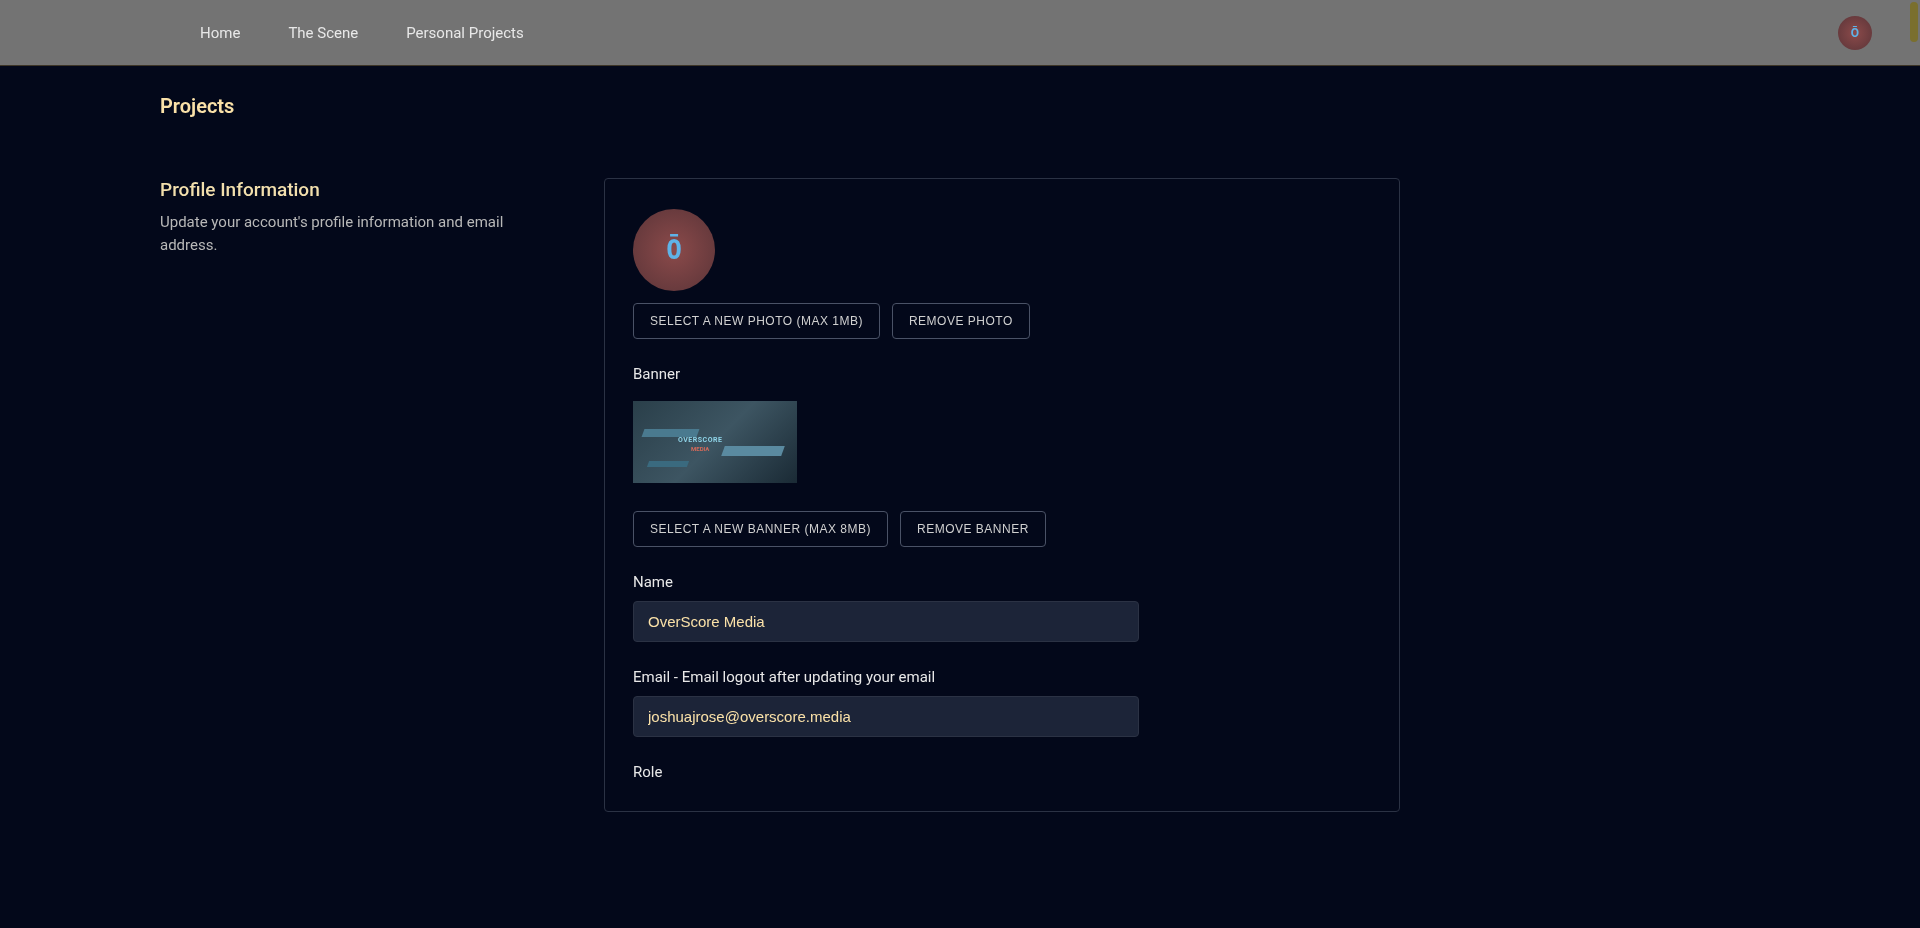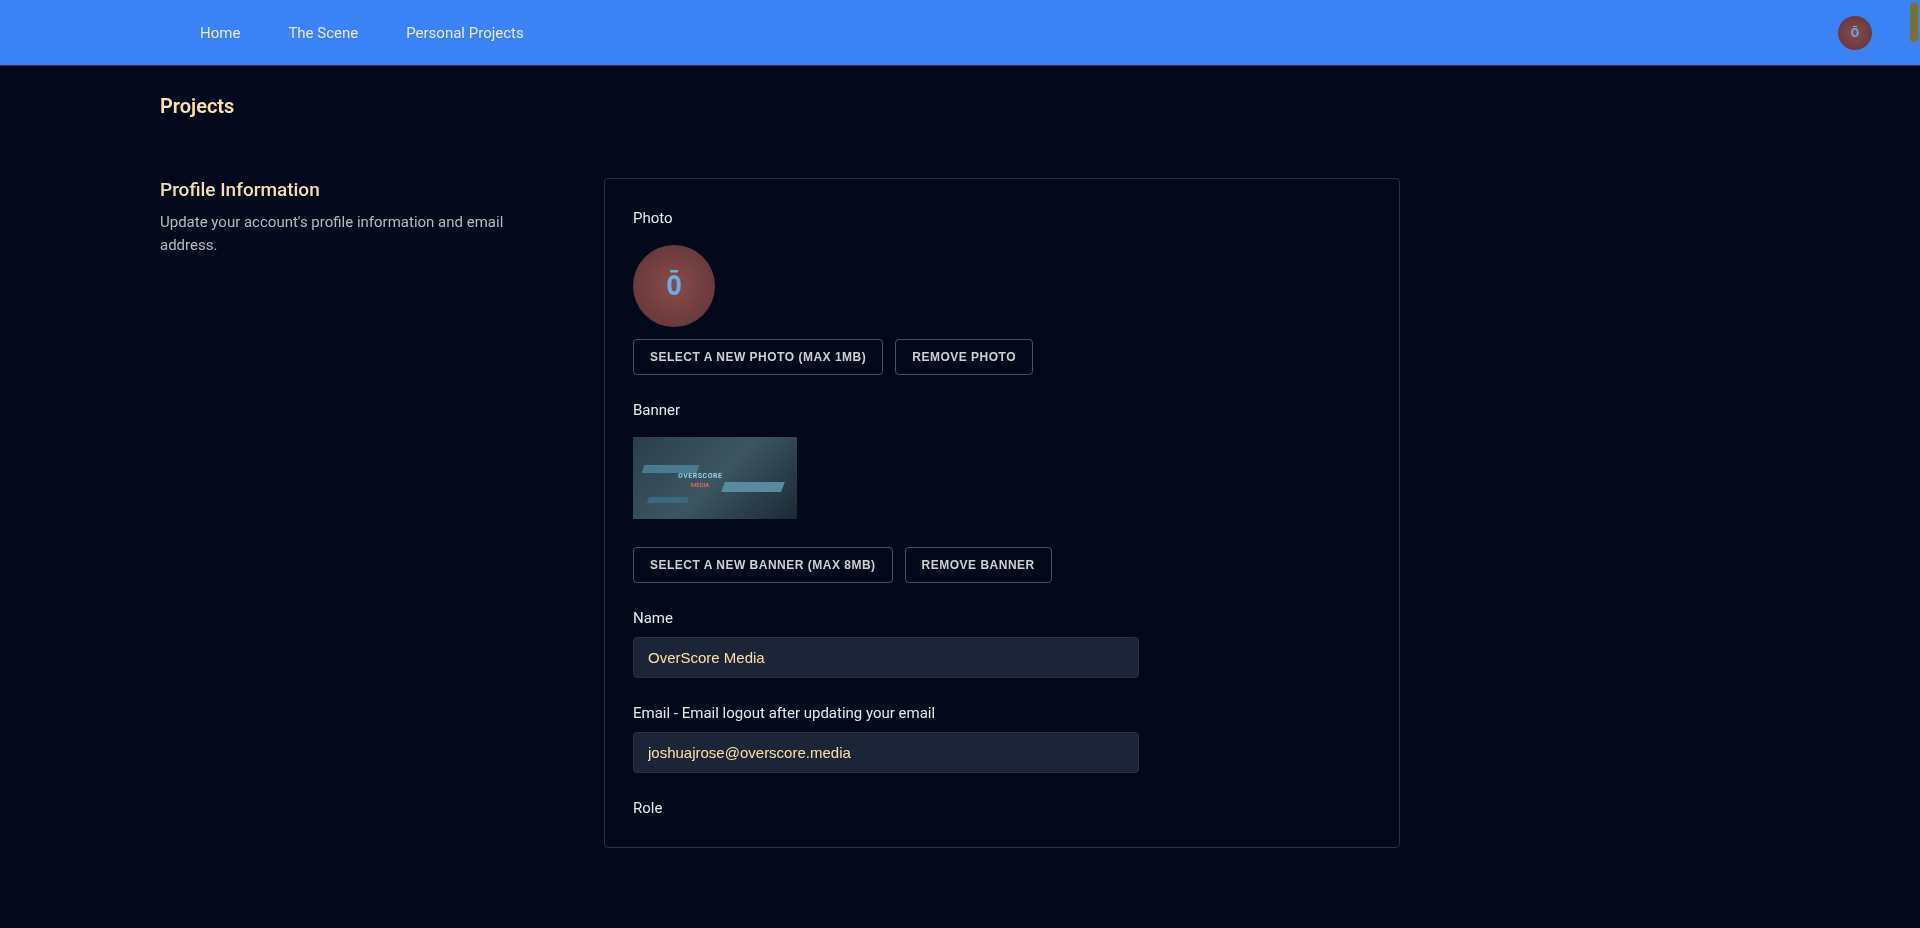--- a/index.html
+++ b/index.html
@@ -10,21 +10,21 @@
 
     body {
       background-color: #03081a;
       color: #e8e6e0;
       font-family: -apple-system, BlinkMacSystemFont, "Segoe UI", Roboto, sans-serif;
       min-height: 100vh;
       overflow-x: hidden;
     }
 
     .nav-bar {
-      background-color: #3b82f6;
+      background-color: #737373;
       height: 66px;
       display: flex;
       align-items: center;
       justify-content: space-between;
       padding: 0 32px 0 0;
       border-bottom: 1px solid #3d3527;
     }
 
     .nav-left {
       display: flex;
@@ -212,21 +212,21 @@
       display: flex;
       gap: 12px;
     }
 
     .btn-outline {
       background: transparent;
       border: 1px solid #4a5266;
       color: #d0d0d0;
       padding: 10px 16px;
       font-size: 12px;
-      font-weight: 700;
+      font-weight: 400;
       letter-spacing: 0.5px;
       border-radius: 4px;
       cursor: pointer;
       text-transform: uppercase;
     }
 
     .text-input {
       width: 506px;
       max-width: 100%;
       background-color: #1c2438;
@@ -276,21 +276,20 @@
   <div class="content-wrap">
 
     <div class="sidebar-section">
       <h2 class="section-heading">Profile Information</h2>
       <p class="section-desc">Update your account's profile information and email address.</p>
     </div>
 
     <div class="form-panel">
 
       <div class="field-group">
-        <label class="field-label">Photo</label>
         <div class="photo-preview">
           <span class="photo-glyph">Ō</span>
         </div>
         <div class="btn-row">
           <button class="btn-outline">SELECT A NEW PHOTO (MAX 1MB)</button>
           <button class="btn-outline">REMOVE PHOTO</button>
         </div>
       </div>
 
       <div class="field-group">

